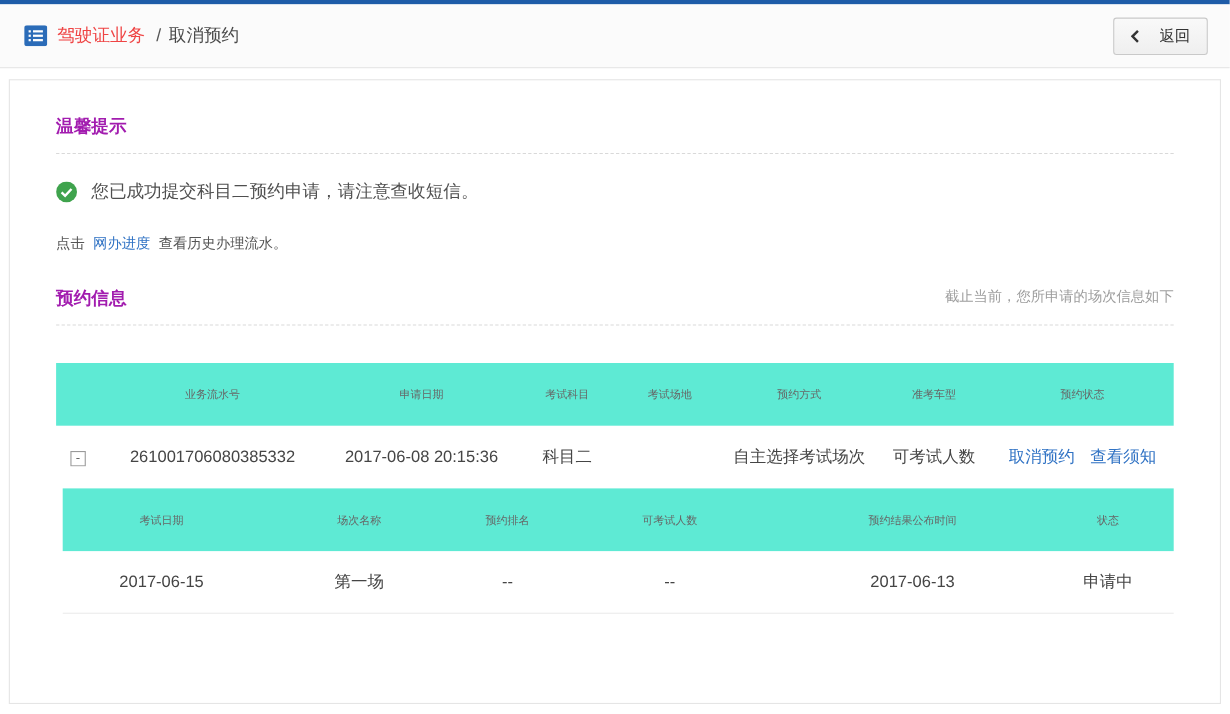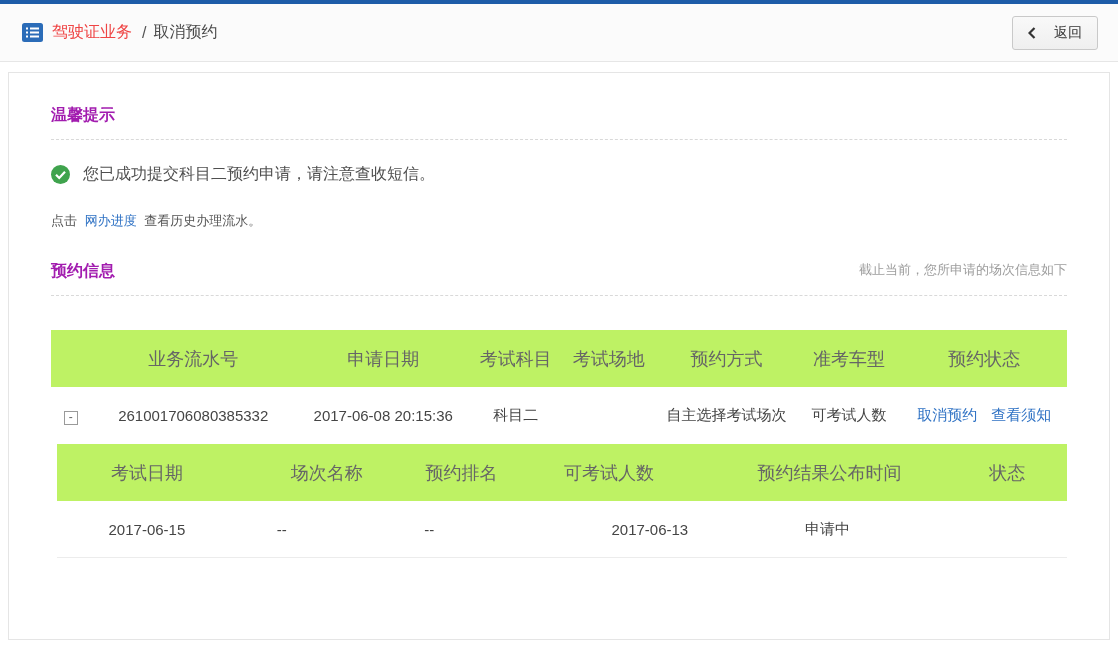--- a/index.html
+++ b/index.html
@@ -35,21 +35,21 @@
 
   .note { margin-top:27px; font-size:13px; color:#555; }
   .note a { color:#2f72c4; text-decoration:none; margin:0 4px; cursor:pointer; }
 
   .sec-head { display:flex; justify-content:space-between; margin-top:31px; }
   .right-note { font-size:13px; color:#9d9d9d; }
 
   
   .tablewrap { margin-top:34px; font-size:15px; color:#454545; }
   .t-row { display:flex; align-items:center; height:57px; }
-  .t-head { background:#bef264; color:#666; font-size:18px; }
+  .t-head { background:#5eead4; color:#666; font-size:10px; }
   .t-cell { text-align:center; overflow:hidden; white-space:nowrap; }
   .c0{width:3.9%} .c1{width:20.2%} .c2{width:17.2%} .c3{width:8.9%}
   .c4{width:9.4%} .c5{width:13.8%} .c6{width:10.3%} .c7{width:16.3%}
   .d0{width:17.8%} .d1{width:17.8%} .d2{width:8.9%} .d3{width:20.3%}
   .d4{width:23.4%} .d5{width:11.8%}
   .subtable { margin-left:6px; }
   .subtable .t-row.data { border-bottom:1px solid #ececec; }
   .expander { display:inline-block; width:14px; height:14px; line-height:11px;
     border:1px solid #9a9a9a; color:#666; font-size:12px; text-align:center;
     background:#fff; cursor:pointer; }
@@ -148,20 +148,21 @@
       <div class="t-row t-head">
         <div class="t-cell d0">考试日期</div>
         <div class="t-cell d1">场次名称</div>
         <div class="t-cell d2">预约排名</div>
         <div class="t-cell d3">可考试人数</div>
         <div class="t-cell d4">预约结果公布时间</div>
         <div class="t-cell d5">状态</div>
       </div>
       <div class="t-row data">
         <div class="t-cell d0">2017-06-15</div>
+        <div class="t-cell d1">第一场</div>
         <div class="t-cell d2">--</div>
         <div class="t-cell d3">--</div>
         <div class="t-cell d4">2017-06-13</div>
         <div class="t-cell d5">申请中</div>
       </div>
     </div>
 
   </div>
 </div>
 

